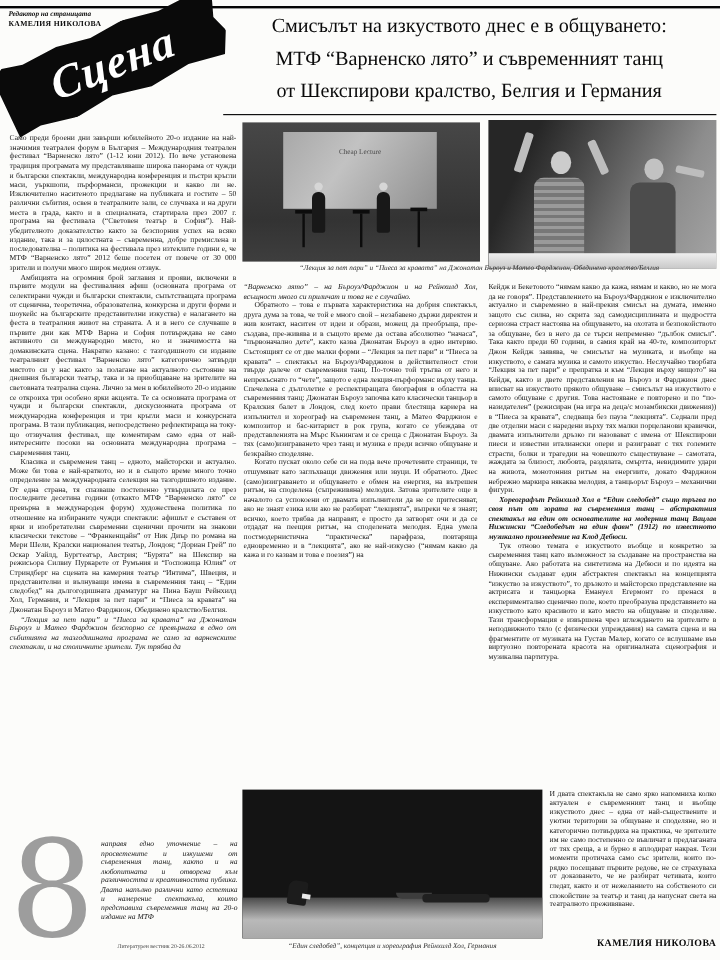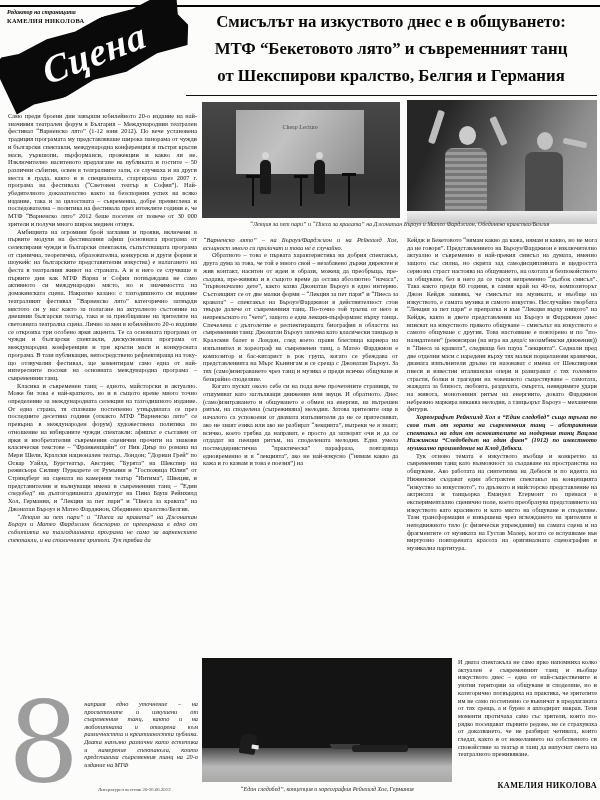--- a/index.html
+++ b/index.html
@@ -10,21 +10,21 @@
           font-style:italic;line-height:1.3;color:#0a0a0a;}
   .editor .ename{font-style:normal;font-size:6.4px;letter-spacing:.3px;}
   .stamp{position:absolute;left:-4px;top:22px;width:196px;height:62px;background:#0a0a0a;
          transform:rotate(-21deg);transform-origin:50% 50%;display:flex;align-items:center;
          justify-content:center;
          clip-path:polygon(0% 14%,5% 3%,14% 8%,30% 2%,45% 7%,60% 0%,76% 6%,90% 1%,100% 8%,
                            97% 40%,100% 62%,96% 92%,80% 87%,62% 97%,45% 90%,28% 100%,12% 93%,2% 98%);}
   .stamp-text{color:#ffffff;font-size:38px;font-weight:bold;font-style:italic;
               transform:skewX(-4deg);letter-spacing:1px;line-height:1;}
   .headline{position:absolute;left:185px;top:9px;width:412px;text-align:center;
-            font-weight:bold;font-size:16.8px;line-height:1.6;color:#0a0a0a;}
+            font-weight:normal;font-size:16.8px;line-height:1.6;color:#0a0a0a;}
   .rule-headline{position:absolute;left:186px;top:95px;width:411px;height:1px;background:#111;}
 
   .photo{position:absolute;overflow:hidden;}
   #photo1{left:202px;top:102px;width:198px;height:116px;
           background:linear-gradient(#474747,#333 70%,#3e3e3e);}
   #photo1 .screen{position:absolute;left:34px;top:8px;width:128px;height:64px;
           background:linear-gradient(125deg,#a8a8a8,#c2c2c2 40%,#8f8f8f);}
   #photo1 .screen-label{position:absolute;width:100%;top:14px;text-align:center;
           font-size:6px;color:#4a4a4a;font-family:"Liberation Serif",serif;}
   .fig{position:absolute;width:11px;height:34px;background:#181818;border-radius:5px 5px 2px 2px;}
@@ -88,21 +88,21 @@
     <div>Редактор на страницата</div>
     <div class="ename">КАМЕЛИЯ НИКОЛОВА</div>
   </div>
 
   <div class="stamp">
     <span class="stamp-text">Сцена</span>
   </div>
 
   <div class="headline">
     <div>Смисълът на изкуството днес е в общуването:</div>
-    <div>МТФ “Бекетовото лято” и съвременният танц</div>
+    <div>МТФ “Варненско лято” и съвременният танц</div>
     <div>от Шекспирови кралство, Белгия и Германия</div>
   </div>
   <div class="rule-headline"></div>
 
   <div class="photo" id="photo1">
     <div class="screen">
       <div class="screen-label">Cheap Lecture</div>
     </div>
     <div class="fig" style="left:58px;bottom:24px;"></div>
     <div class="fig" style="left:112px;bottom:24px;"></div>

